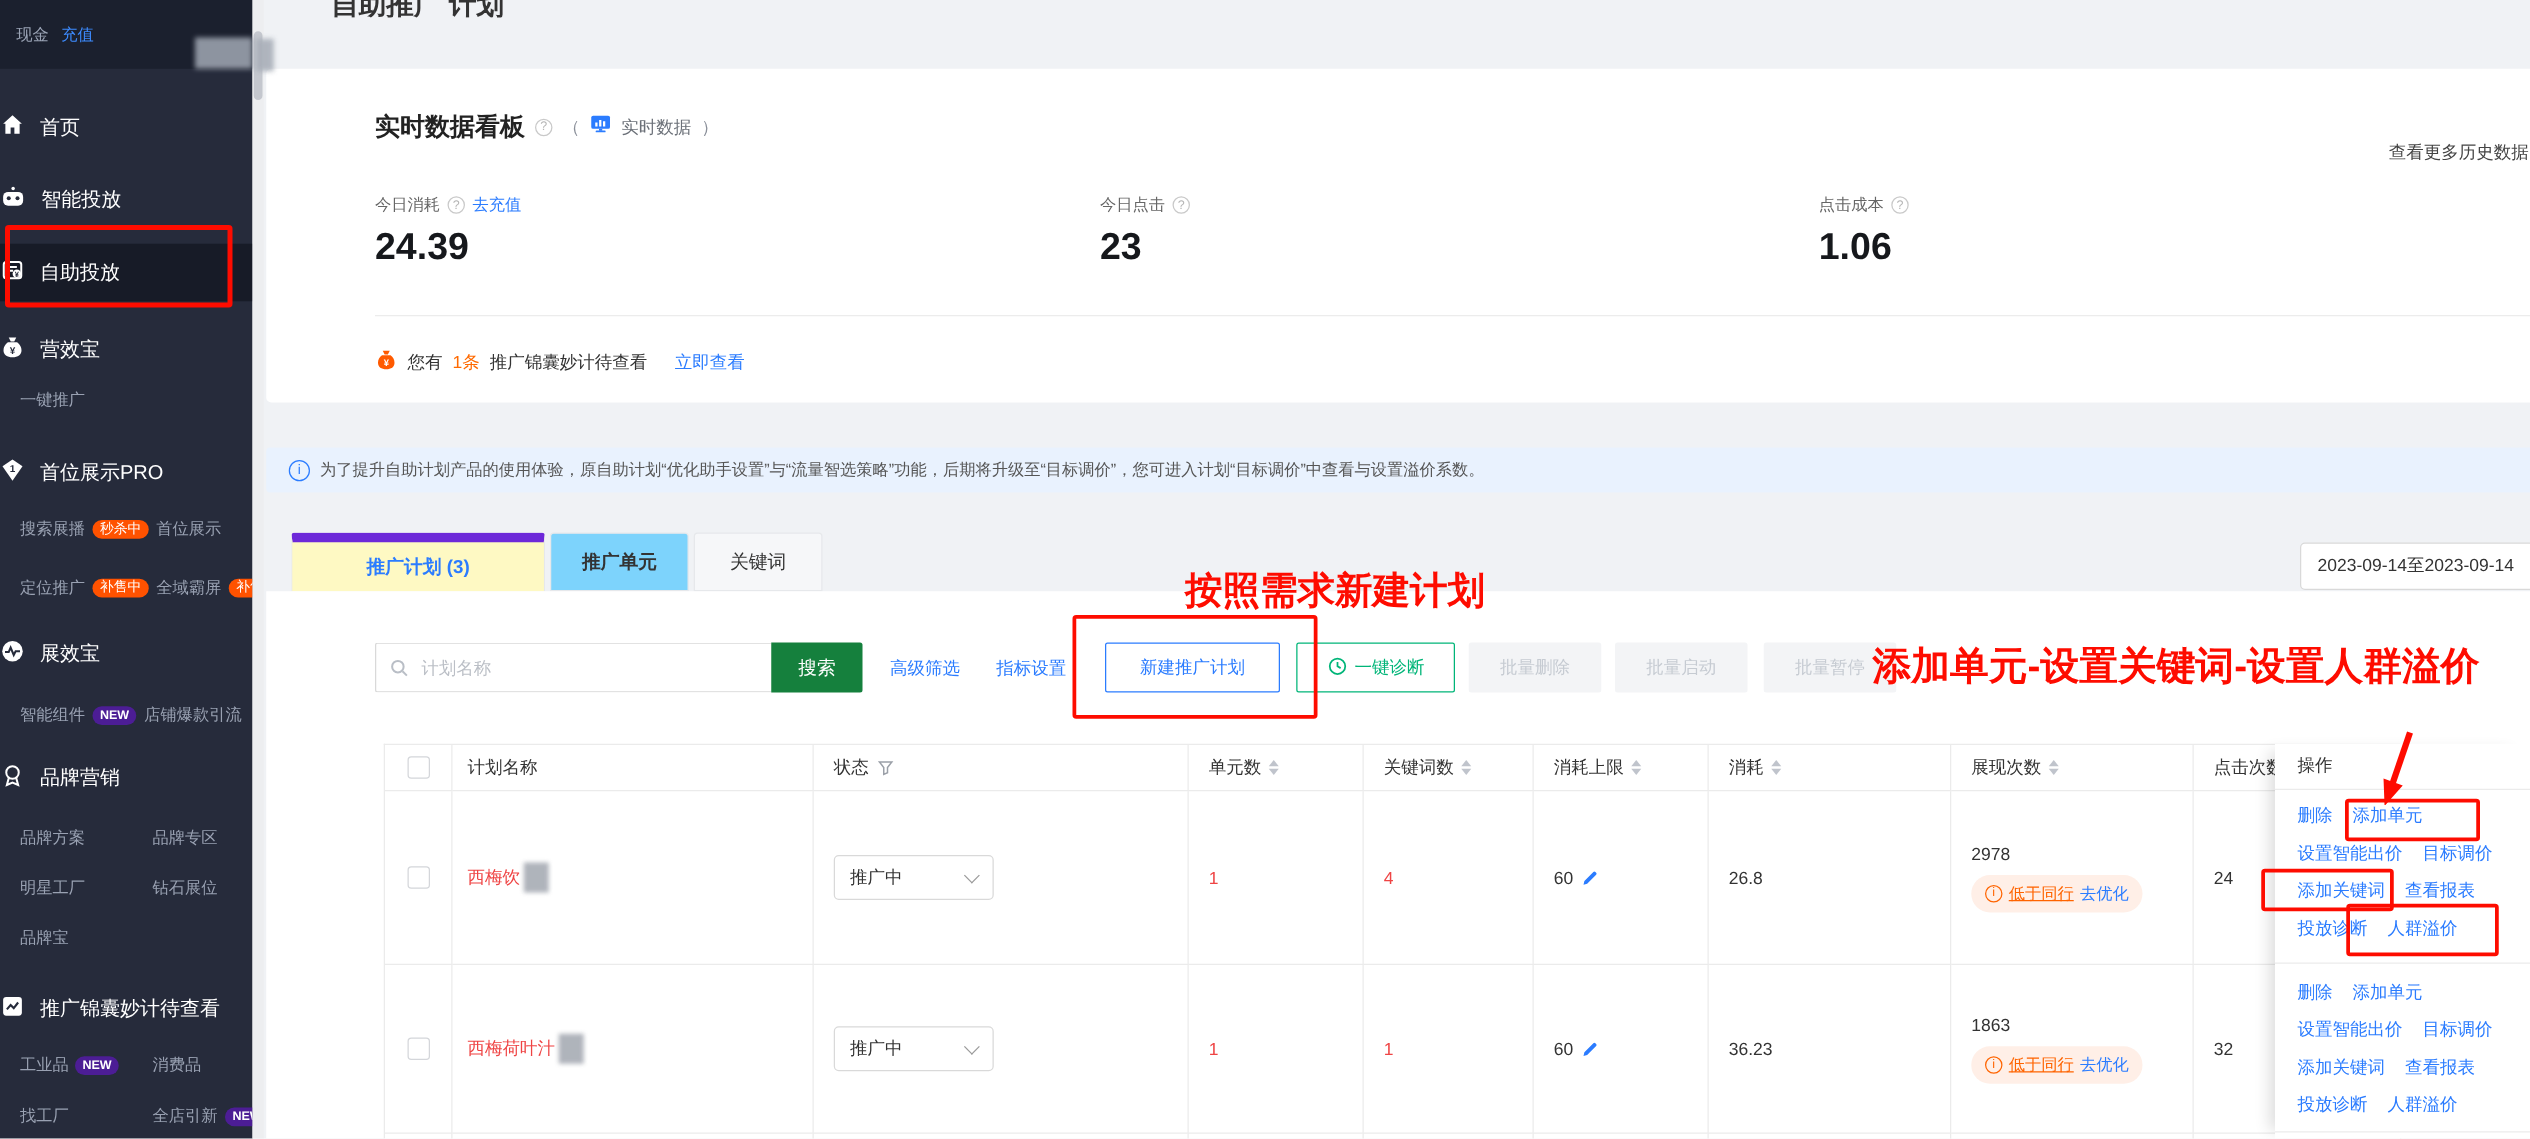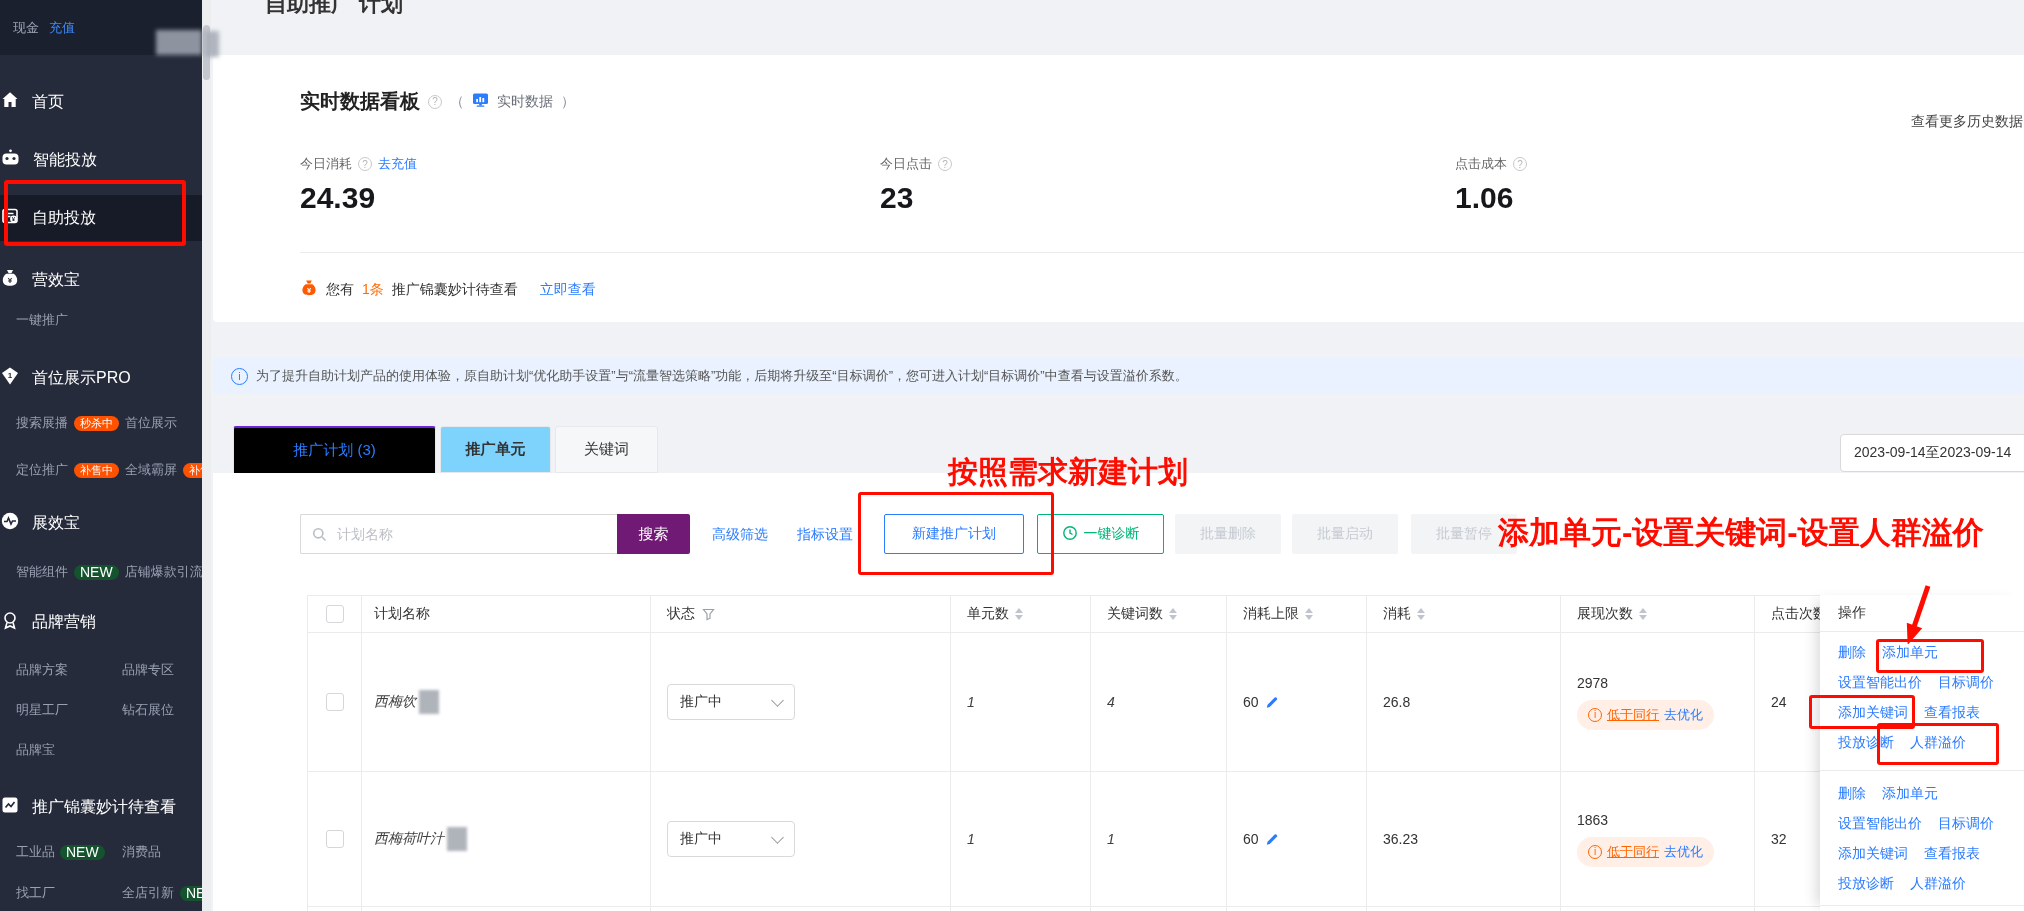--- a/index.html
+++ b/index.html
@@ -10,21 +10,21 @@
   .sidebar { position:absolute; left:0; top:0; width:202px; height:911px; background:#262B3B; overflow:hidden; z-index:2; }
   .side-top { position:absolute; left:0; top:0; width:202px; height:55px; background:#1B202E; display:flex; align-items:center; padding-left:13px; gap:10px; }
   .cash { color:#9AA3B5; font-size:13px; }
   .recharge { color:#3D8BFF; font-size:13px; cursor:pointer; }
   .s-item { position:absolute; left:0; width:202px; height:46px; display:flex; align-items:center; padding-left:0; gap:12px; color:#FFFFFF; font-size:16px; cursor:pointer; }
   .s-item.active { background:#171B27; }
   .s-links { position:absolute; left:0; width:202px; height:36px; display:flex; align-items:center; padding-left:16px; gap:6px; color:#99A1B2; font-size:13px; white-space:nowrap; }
   .s-links span.lnk { cursor:pointer; }
   .group { width:100px; display:inline-flex; align-items:center; gap:5px; flex:none; }
   .badge-o { background:#FF5200; color:#fff; font-size:11px; line-height:15px; padding:0 6px; border-radius:8px; flex:none; }
-  .badge-g { background:#14532d; color:#fff; font-size:14px; font-weight:normal; line-height:15px; padding:0 6px; border-radius:9px; flex:none; }
+  .badge-g { background:#4c1d95; color:#fff; font-size:10px; font-weight:bold; line-height:15px; padding:0 6px; border-radius:9px; flex:none; }
   .scroll-gutter { position:absolute; left:202px; top:0; width:9px; height:911px; background:#EDEEF0; z-index:2; }
   .scroll-thumb { position:absolute; left:203px; top:25px; width:7px; height:55px; background:#C4C7CE; border-radius:4px; z-index:3; }
   .blur-a { position:absolute; left:156px; top:30px; width:46px; height:25px; background:#9AA1AD; filter:blur(2px); opacity:.9; z-index:6; }
   .blur-b { position:absolute; left:205px; top:31px; width:14px; height:26px; background:#A8AEB8; filter:blur(2px); opacity:.9; z-index:6; }
 
   
   .title-clip { position:absolute; left:265px; top:0; width:420px; height:14px; overflow:hidden; }
   .title-clip span { display:block; margin-top:-11px; font-size:22px; font-weight:bold; color:#333; }
 
   
@@ -42,51 +42,51 @@
   .notice { position:absolute; left:87px; top:224px; display:flex; align-items:center; gap:8px; font-size:14px; color:#333; }
   .notice .cnt { color:#FF6A00; }
   .notice .go { color:#2B7CFF; margin-left:14px; cursor:pointer; }
 
   
   .banner { position:absolute; left:213px; top:358px; width:1817px; height:36px; background:#E9F2FE; border-radius:3px; display:flex; align-items:center; padding-left:18px; gap:8px; font-size:13px; color:#555; }
   .i-circ { width:17px; height:17px; border:1.5px solid #2B7CFF; border-radius:50%; color:#2B7CFF; font-size:11px; display:flex; align-items:center; justify-content:center; flex:none; font-style:normal; }
 
   
   .tab { position:absolute; top:426px; height:47px; display:flex; align-items:center; justify-content:center; font-size:15px; cursor:pointer; border-radius:3px 3px 0 0; }
-  .tab.on { left:233px; width:203px; background:#000000; border:1px solid #E6E8EB; border-bottom:none; border-top:2px solid #6d28d9; color:#2B7CFF; }
+  .tab.on { left:233px; width:203px; background:#fef9c3; border:1px solid #E6E8EB; border-bottom:none; border-top:8px solid #6d28d9; color:#2B7CFF;font-weight:bold; }
   .tab.t2 { left:440px; width:111px; background:#7dd3fc; border:1px solid #E6E8EB; color:#333;font-weight:bold; }
   .tab.t3 { left:555px; width:103px; background:#F6F7F9; border:1px solid #E6E8EB; color:#333; }
   .date-box { position:absolute; left:1840px; top:434px; width:192px; height:38px; background:#fff; border:1px solid #D9D9D9; border-radius:4px; display:flex; align-items:center; padding-left:13px; font-size:14px; color:#333; white-space:nowrap; cursor:pointer; }
 
   
   .content-card { position:absolute; left:213px; top:473px; width:1817px; height:438px; background:#fff; }
   .search-wrap { position:absolute; left:300px; top:514px; display:flex; z-index:1; }
   .search-wrap .icon { position:absolute; left:12px; top:13px; }
   .search-input { width:317px; height:40px; border:1px solid #D9D9D9; border-right:none; border-radius:2px 0 0 2px; padding:0 10px 0 36px; font-size:14px; color:#333; outline:none; }
   .search-input::placeholder { color:#BBBFC6; }
-  .btn-search { width:73px; height:40px; background:#701a75; color:#fff; font-size:15px; border:none; border-radius:0 2px 2px 0; cursor:pointer; }
+  .btn-search { width:73px; height:40px; background:#15803d; color:#fff; font-size:15px; border:none; border-radius:0 2px 2px 0; cursor:pointer; }
   .tb-link { position:absolute; top:526px; font-size:14px; color:#2B7CFF; cursor:pointer; white-space:nowrap; }
   .btn { position:absolute; top:514px; height:40px; display:flex; align-items:center; justify-content:center; font-size:14px; border-radius:2px; cursor:pointer; gap:6px; }
   .btn-new { left:884px; width:140px; background:#fff; border:1px solid #2B7CFF; color:#2B7CFF; }
   .btn-diag { left:1037px; width:127px; background:#fff; border:1px solid #00B578; color:#00B578; }
   .btn-gray { background:#F3F4F6; border:none; color:#C6CBD2; }
   .bd1 { left:1175px; width:106px; } .bd2 { left:1292px; width:106px; } .bd3 { left:1411px; width:106px; }
 
   
   .tbl { position:absolute; left:307px; top:595px; width:1613px; height:316px; border-top:1px solid #EBEBEB; border-left:1px solid #EBEBEB; display:grid; grid-template-columns:54px 289px 300px 140px 136px 140px 194px 194px 166px; grid-template-rows:37px 139px 135px 5px; background:#fff; }
   .td { border-right:1px solid #EBEBEB; border-bottom:1px solid #EBEBEB; display:flex; align-items:center; padding-left:16px; font-size:14px; color:#333; overflow:hidden; }
   .td.center { justify-content:center; padding-left:0; }
   .td.col { flex-direction:column; align-items:flex-start; justify-content:center; gap:9px; }
   .td.sliver { border-bottom:none; }
   .cb { width:18px; height:18px; border:1px solid #D4D6DA; border-radius:3px; background:#fff; cursor:pointer; flex:none; }
   .sort { display:inline-flex; flex-direction:column; gap:2px; margin-left:6px; cursor:pointer; }
   .sort i { width:0; height:0; border-left:4px solid transparent; border-right:4px solid transparent; }
   .sort .up { border-bottom:5px solid #C0C4CC; }
   .sort .dn { border-top:5px solid #C0C4CC; }
-  .name-link { color:#404040; cursor:pointer;font-style:italic; }
+  .name-link { color:#ef4444; cursor:pointer; }
   .redact { display:inline-block; width:20px; height:24px; background:#A2A7B0; filter:blur(1.5px); opacity:.85; margin-left:3px; }
   .select-box { width:128px; height:36px; border:1px solid #D9D9D9; border-radius:4px; background:#fff; display:flex; align-items:center; justify-content:space-between; padding:0 12px; cursor:pointer;text-align:center; }
   .chev { width:9px; height:9px; border-right:1.5px solid #999; border-bottom:1.5px solid #999; transform:rotate(45deg); margin-top:-4px; }
   .pill { display:inline-flex; align-items:center; gap:5px; background:#FFEFE7; border-radius:15px; padding:6px 11px; font-size:13px; }
   .pill .warn { color:#FF6400;text-decoration:underline; }
   .pill .opt { color:#2B7CFF; cursor:pointer; }
   .i-org { width:14px; height:14px; border:1px solid #FF6400; border-radius:50%; color:#FF6400; font-size:10px; display:flex; align-items:center; justify-content:center; font-style:normal; flex:none; }
   .edit { margin-left:6px; cursor:pointer; display:inline-flex; }
 
   

